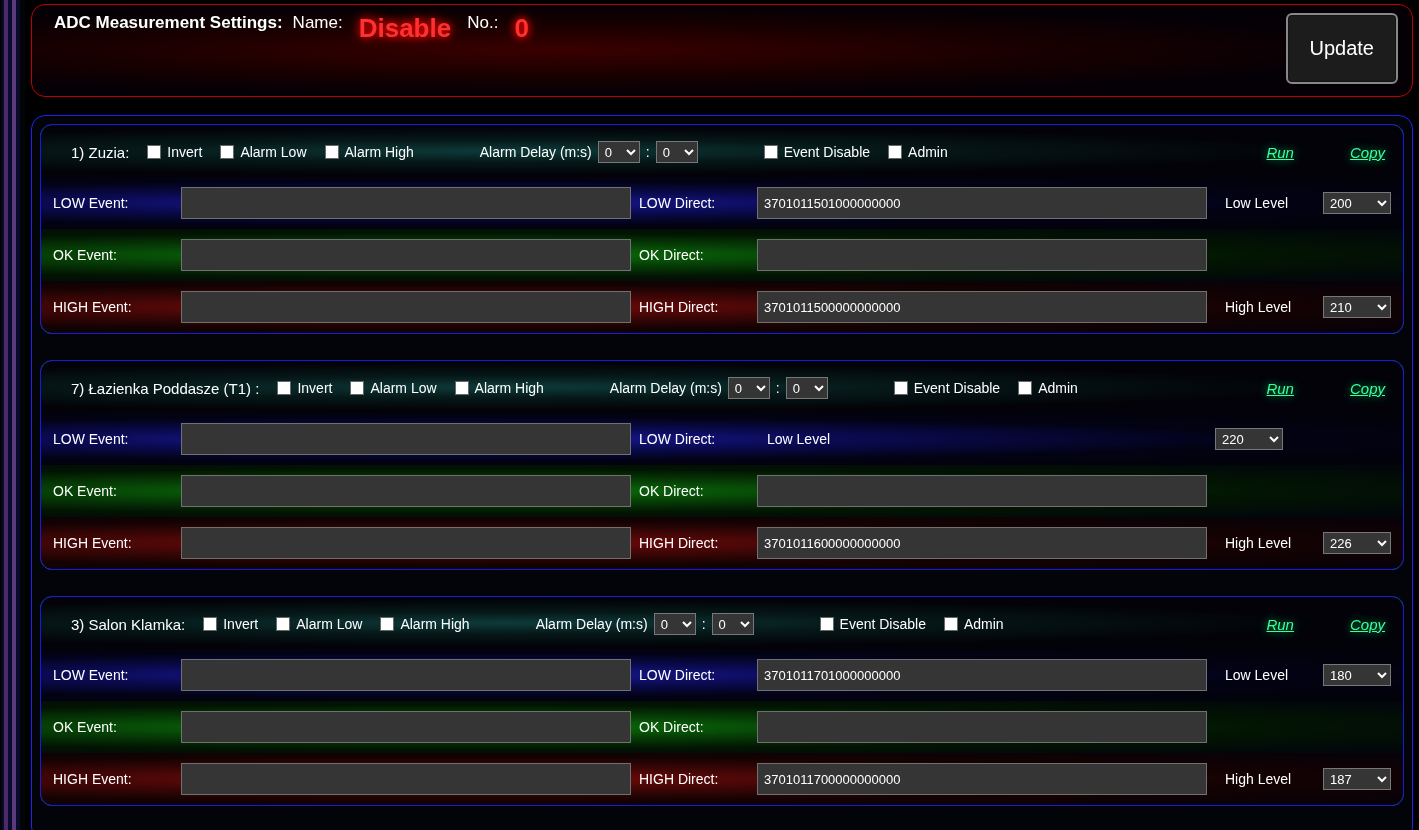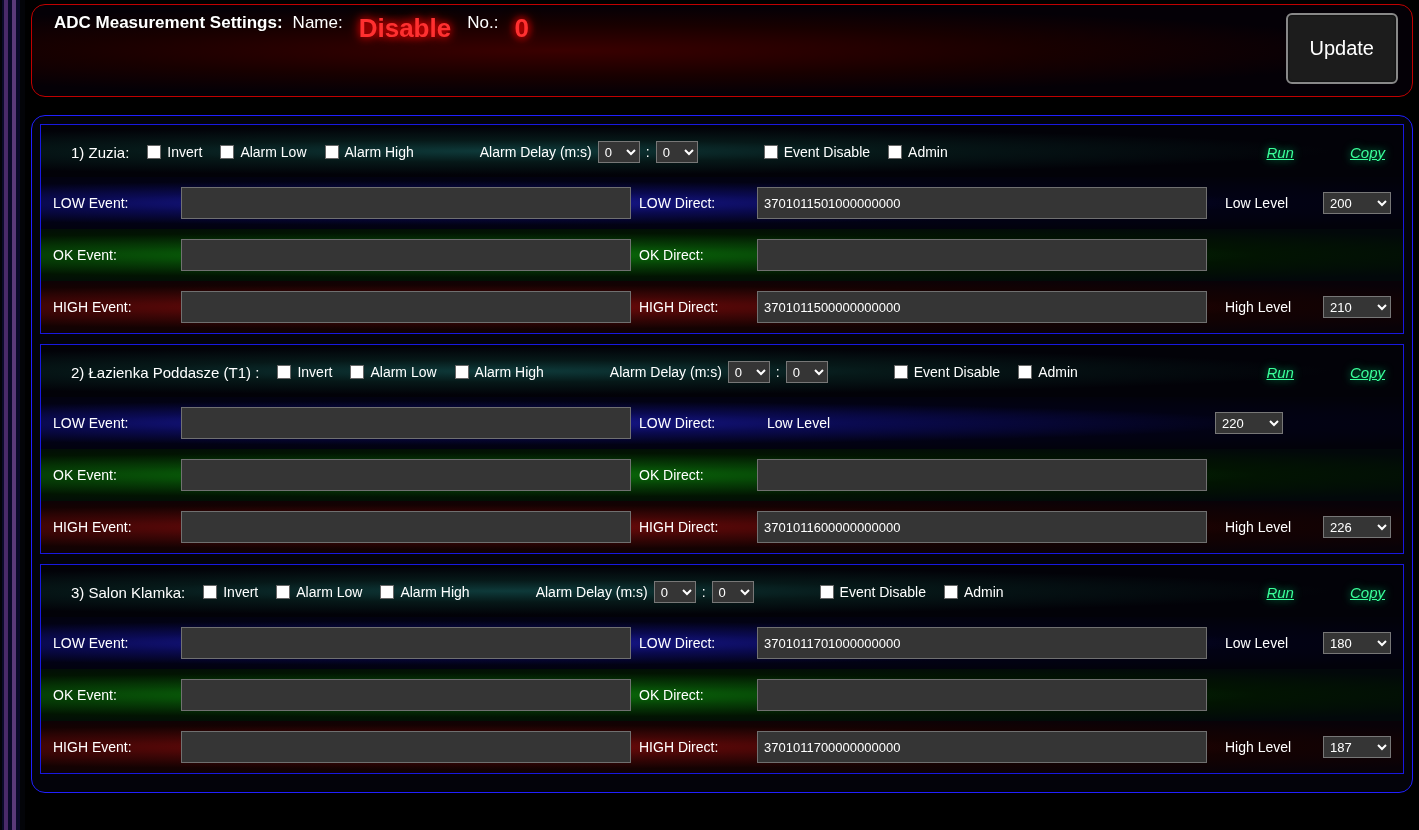--- a/index.html
+++ b/index.html
@@ -77,23 +77,23 @@
 
   .outer-group {
     border:1px solid #2020ff;
     border-radius:14px;
     background:#03030a;
     padding:8px;
   }
 
   .channel {
     border:1px solid #1818e0;
-    border-radius:0;
+    border-radius:12px;
     background:#14b8a6;
-    margin-bottom:10px;
+    margin-bottom:26px;
     overflow:hidden;
   }
 
   .ch-header {
     display:flex;
     align-items:center;
     gap:18px;
     padding:16px 18px 14px 30px;
     background: radial-gradient(ellipse at 34% 50%, #0e3a3a 0%, #061818 30%, #020208 65%);
   }
@@ -228,21 +228,21 @@
       <span class="lbl">HIGH Event:</span>
       <input class="txt" value="" style="">
       <span class="lbl">HIGH Direct:</span>
       <input class="txt" value="3701011500000000000" style="">
       <span class="lvl-lbl">High Level</span>
       <select class="sel-level"><option>210</option></select>
     </div>
   </div>
         <div class="channel">
     <div class="ch-header">
-      <span class="ch-name">2) Łazienka Poddasze (T1) :</span>
+      <span class="ch-name">7) Łazienka Poddasze (T1) :</span>
       <span class="chk-wrap">
               <span class="chk"></span>
               <span>Invert</span>
             </span>
       <span class="chk-wrap">
               <span class="chk"></span>
               <span>Alarm Low</span>
             </span>
       <span class="chk-wrap">
               <span class="chk"></span>

